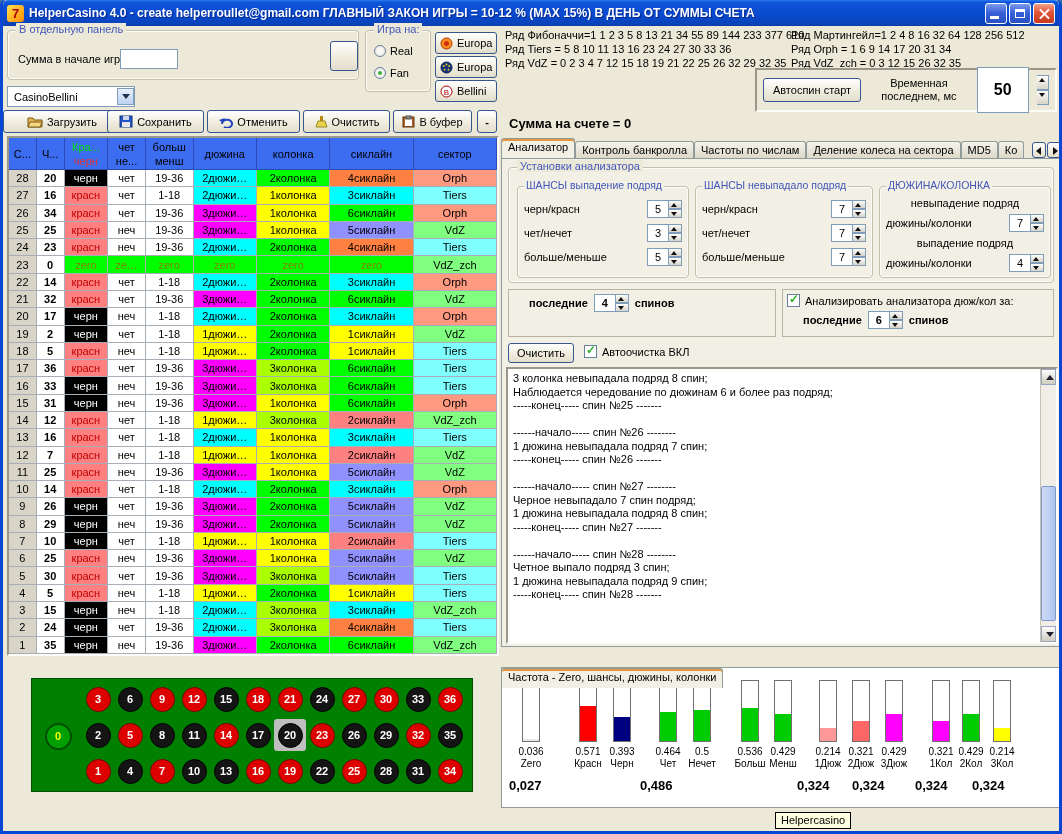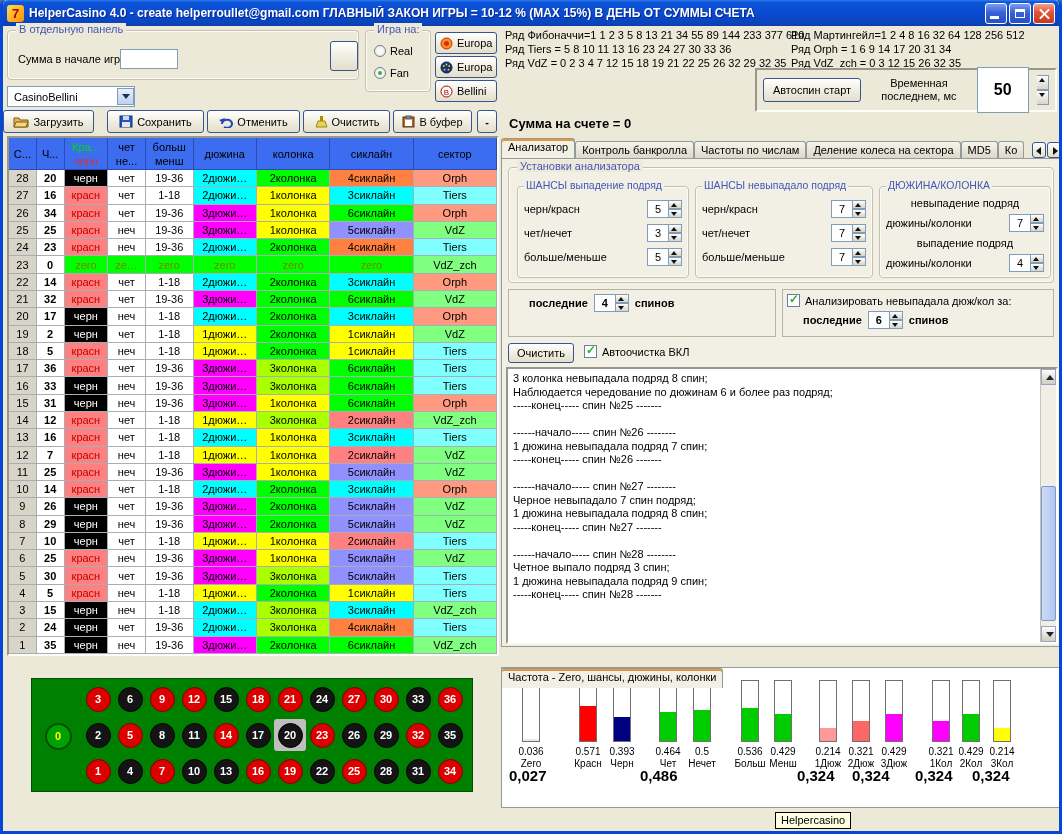--- a/index.html
+++ b/index.html
@@ -106,21 +106,21 @@
 .sb-dn::after{content:"";position:absolute;left:4px;top:5px;border-left:4px solid transparent;border-right:4px solid transparent;border-top:5px solid #223;}
 #sb-track{flex:1;position:relative;}
 #sb-thumb{position:absolute;left:0;width:100%;top:42%;height:56%;background:linear-gradient(90deg,#cfdcf8,#aec6f0);border:1px solid #8098c8;border-radius:2px;}
 
 #tabbar2{left:498px;top:668px;width:560px;}
 #page2{left:498px;top:667px;width:560px;height:141px;background:#fff;}
 .bar{position:absolute;top:12px;width:18px;height:62px;border:1px solid #707070;background:#fff;}
 .bar-fill{position:absolute;bottom:0;left:0;width:100%;}
 .bar-val{position:absolute;top:78px;transform:translateX(-50%);font-size:10px;white-space:nowrap;}
 .bar-name{position:absolute;top:90px;transform:translateX(-50%);font-size:10px;white-space:nowrap;}
-.bench{position:absolute;top:99px;font-size:15px;font-weight:bold;}
+.bench{position:absolute;top:110px;font-size:13px;font-weight:bold;}
 
 #statusbar{position:absolute;left:2px;top:810px;width:1052px;height:20px;border:1px solid;border-color:#9a968a #fdfdf7 #fdfdf7 #9a968a;background:#f4f2ea;font-size:11px;display:flex;align-items:center;padding-left:6px;}
 #tooltip{position:absolute;left:772px;top:812px;height:17px;background:#ffffe1;border:1px solid #000;font-size:11px;padding:1px 5px;z-index:50;}
 .icon-s{display:inline-flex;flex:0 0 auto;}
 </style>
 </head>
 <body>
 
 <div class="window">
 
@@ -198,21 +198,21 @@
 
   <div class="sunken" id="combo">
     <span class="icon-s" id="combo-icon"></span>
     <span>CasinoBellini</span>
     <span class="dd">
         <span class="arr-dn"></span>
       </span>
   </div>
 
   <div id="actions">
-      <div class="xp-btn" style="left: 0; width: 91px;">
+      <div class="xp-btn" style="left: 0; width: 118px;">
         <span class="icon-s">
           <svg width="16" height="13">
             <path d="M1 3h5l1 2h8v7H1z" fill="#e8b64c" stroke="#7a5b16"></path>
             <path d="M1 12l2-5h12l-2 5z" fill="#f7d682" stroke="#7a5b16"></path>
           </svg>
         </span>
         <span>Загрузить</span>
       </div>
       <div class="xp-btn" style="left: 104px; width: 97px;">
         <span class="icon-s">
@@ -748,21 +748,21 @@
                 <span class="spin-up"></span>
                 <span class="spin-dn"></span>
               </span>
             </span></span>
         <span>спинов</span>
       </div>
     </div>
     <div class="chk-panel" id="chk2">
       <div class="chk-line1">
         <span class="cb checked"></span>
-        <span>Анализировать невыпадала дюж/кол за:</span>
+        <span>Анализировать анализатора дюж/кол за:</span>
       </div>
       <div class="chk-line2">
         <span>последние</span>
         <span id="chk2-spin"><span class="spin">
               <span class="spin-v">6</span>
               <span class="spin-btns">
                 <span class="spin-up"></span>
                 <span class="spin-dn"></span>
               </span>
             </span></span>

